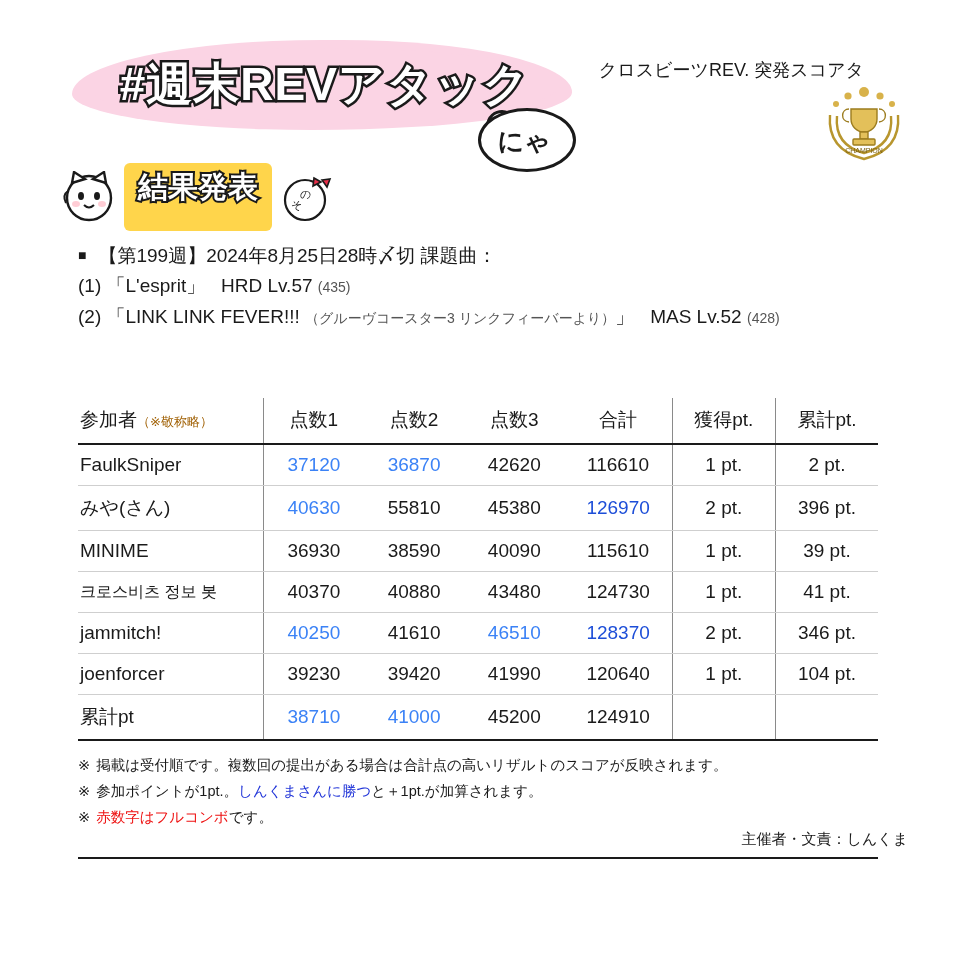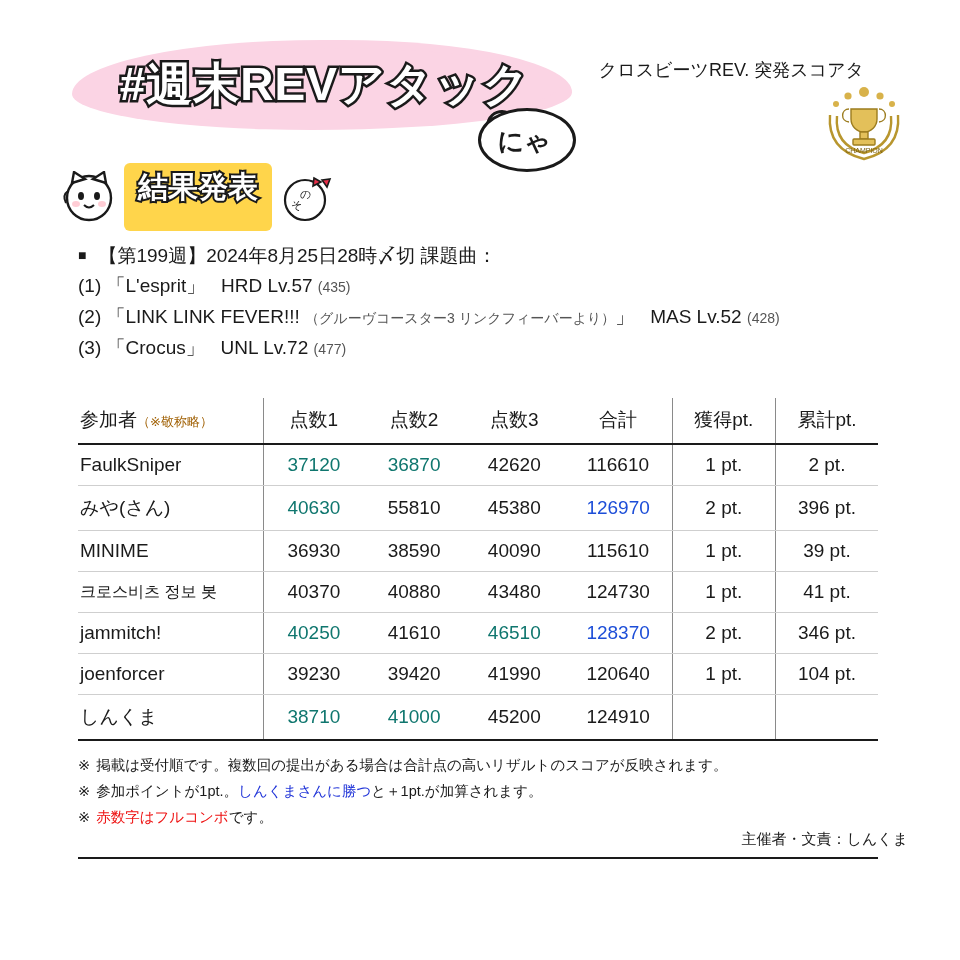--- a/index.html
+++ b/index.html
@@ -181,21 +181,21 @@
   }
   table.scores tbody tr:last-child td {
     border-bottom: 2px solid #1a1a1a;
   }
   .col-name { text-align: left !important; padding-left: 2px !important; width: 200px; }
   .col-s1, .col-s2, .col-s3 { width: 105px; }
   .col-total { width: 110px; }
   .col-pt { width: 104px; }
   .col-cum { width: 104px; }
   .vline-l { border-left: 1px solid #8a8a8a; }
-  .red { color: #0f766e; margin-top: 32px; }
+  .red { color: #3b82f6; margin-top: 32px; }
   .blue { color: #1d4ed8; }
   .smallname { font-size: 16px; }
   .th-sub { font-size: 13px; color: #a16207; }
 
   
   .notes {
     position: absolute;
     left: 78px;
     top: 752px;
     width: 830px;
@@ -314,27 +314,20 @@
 
   <div class="info-line">
     <span>(2)</span>
     <span>「LINK LINK FEVER!!!</span>
     <span class="small-note">（グルーヴコースター3 リンクフィーバーより）</span><span>」</span>
     &nbsp;
     <span>MAS Lv.52</span>
     <span class="small-note">(428)</span>
   </div>
 
-  <div class="info-line">
-    <span>(3)</span>
-    <span>「Crocus」</span>
-    &nbsp;
-    <span>UNL Lv.72</span>
-    <span class="small-note">(477)</span>
-  </div>
 </div>
 
 <div class="table-wrap">
   <table class="scores">
     <thead>
       <tr>
         <th class="col-name">
           <span>参加者</span><span class="th-sub">（※敬称略）</span>
         </th>
         <th class="col-s1 vline-l">点数1</th>
@@ -394,21 +387,21 @@
         <tr>
           <td class="col-name">joenforcer</td>
           <td class="col-s1 vline-l ">39230</td>
           <td class="col-s2 ">39420</td>
           <td class="col-s3 ">41990</td>
           <td class="col-total ">120640</td>
           <td class="col-pt vline-l">1 pt.</td>
           <td class="col-cum vline-l">104 pt.</td>
         </tr>
         <tr>
-          <td class="col-name">しんくま</td>
+          <td class="col-name">累計pt</td>
           <td class="col-s1 vline-l red">38710</td>
           <td class="col-s2 red">41000</td>
           <td class="col-s3 ">45200</td>
           <td class="col-total ">124910</td>
           <td class="col-pt vline-l"></td>
           <td class="col-cum vline-l"></td>
         </tr>
       </tbody>
   </table>
 </div>

